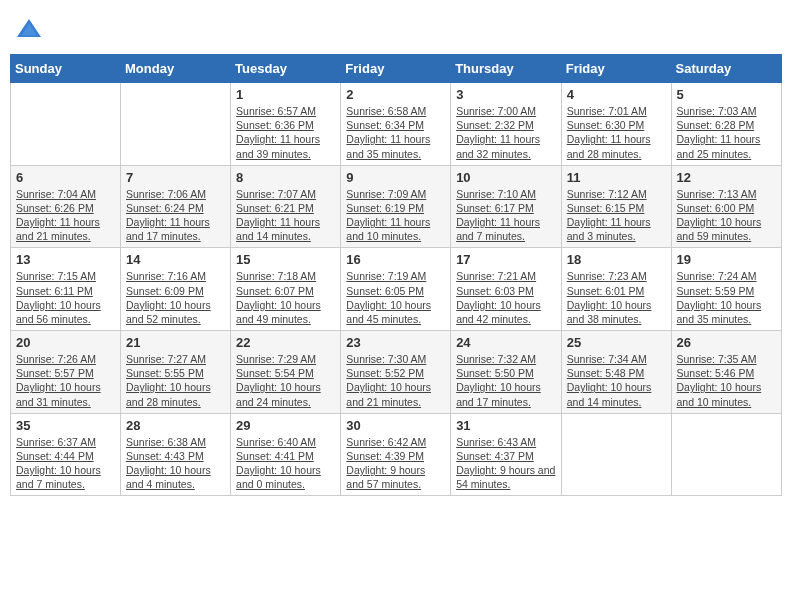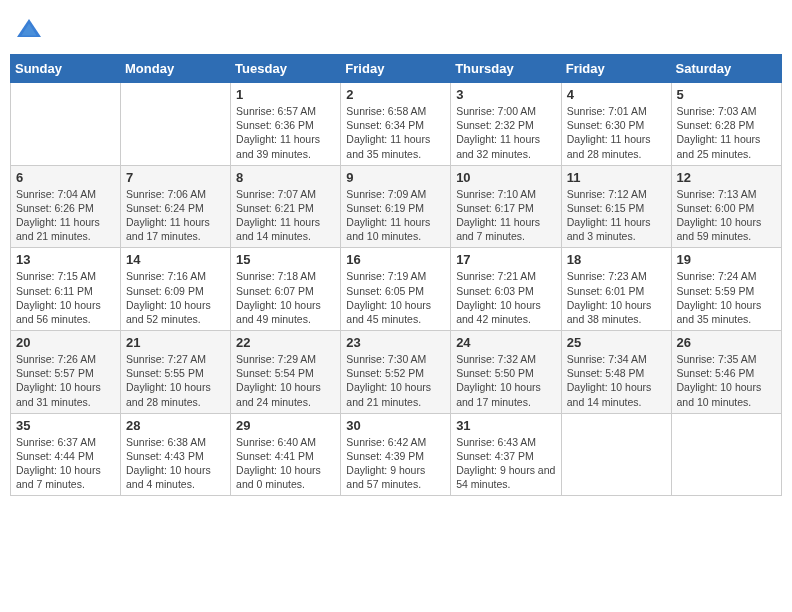--- a/index.html
+++ b/index.html
@@ -87,20 +87,21 @@
       font-size: 13px;
       font-weight: bold;
       color: #333;
       display: block;
       margin-bottom: 2px;
     }
     .day-info {
       color: #444;
       font-size: 10.5px;
       line-height: 1.35;
+      text-decoration: underline;
     }
     .empty-cell {
       background: #fff;
     }
     .week-row-even td {
       background: #f0f0f0;
     }
     .week-row-odd td {
       background: #fff;
     }

